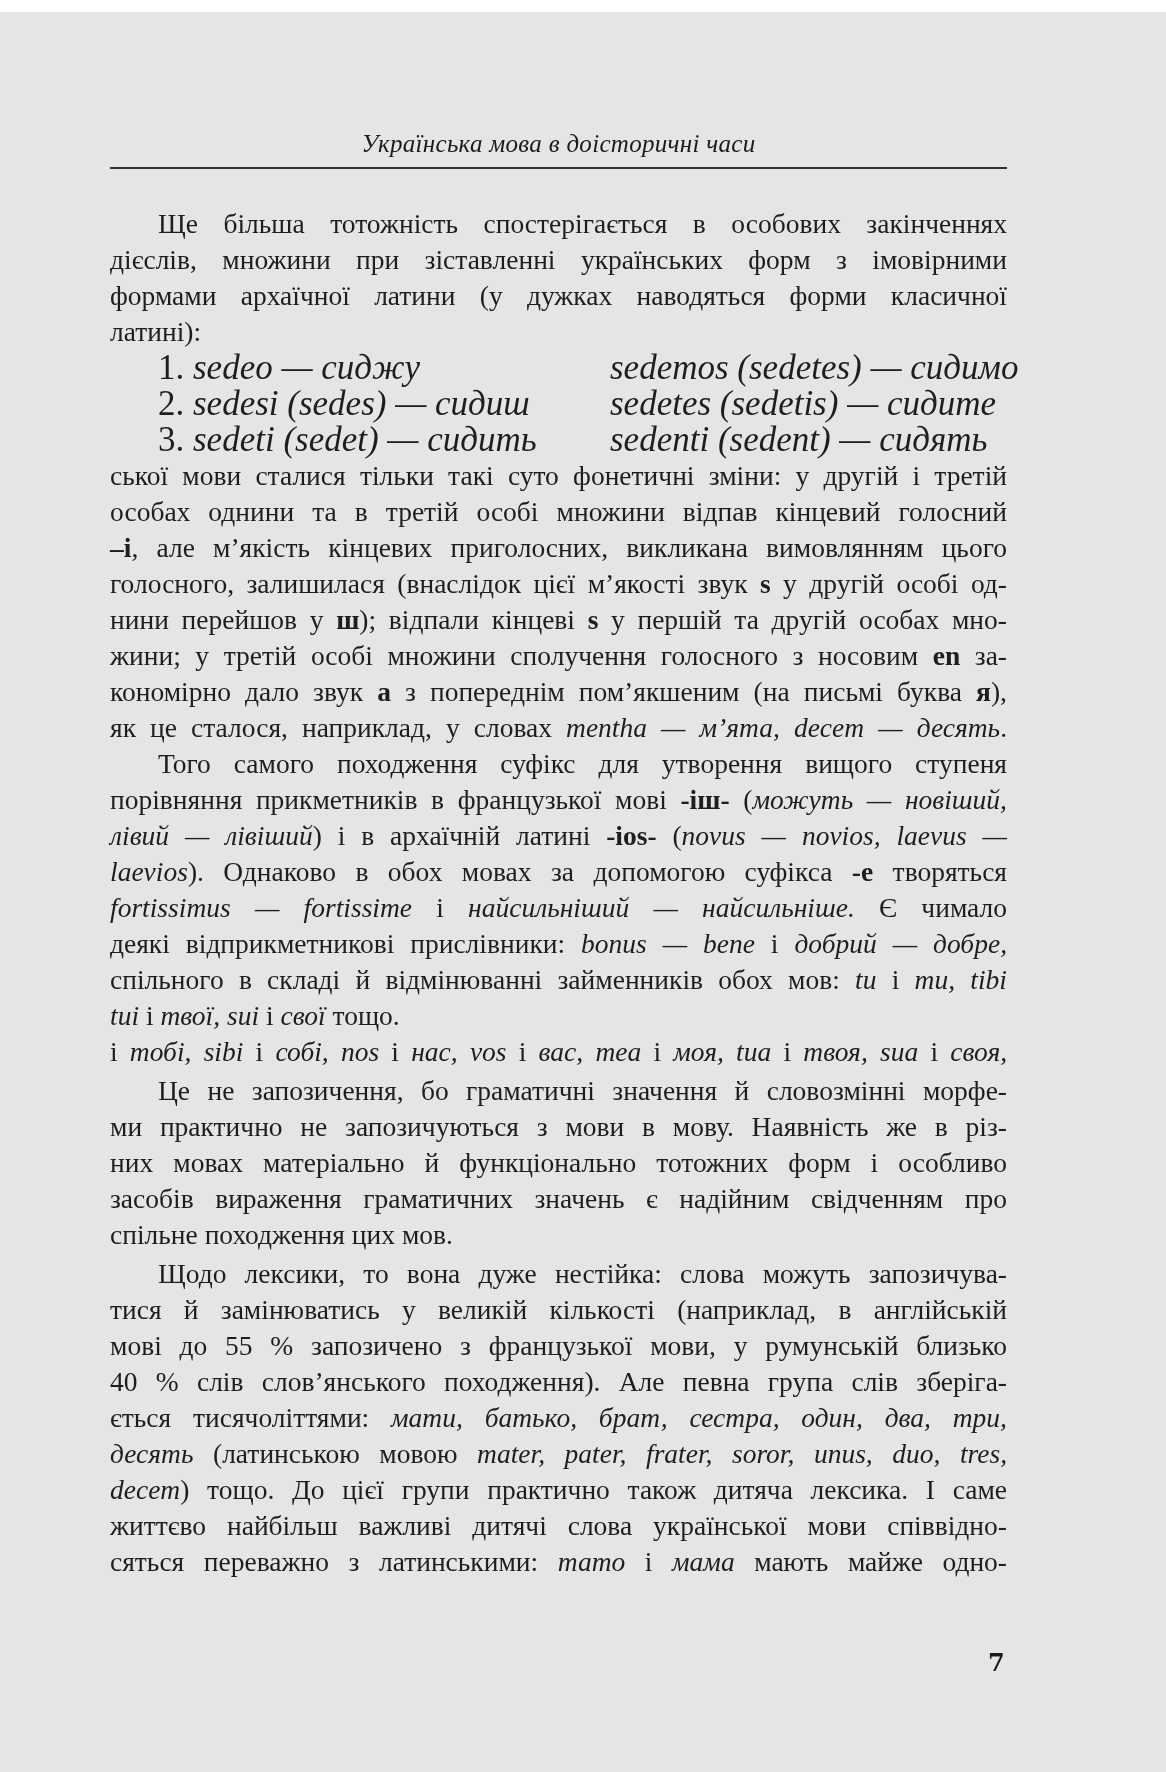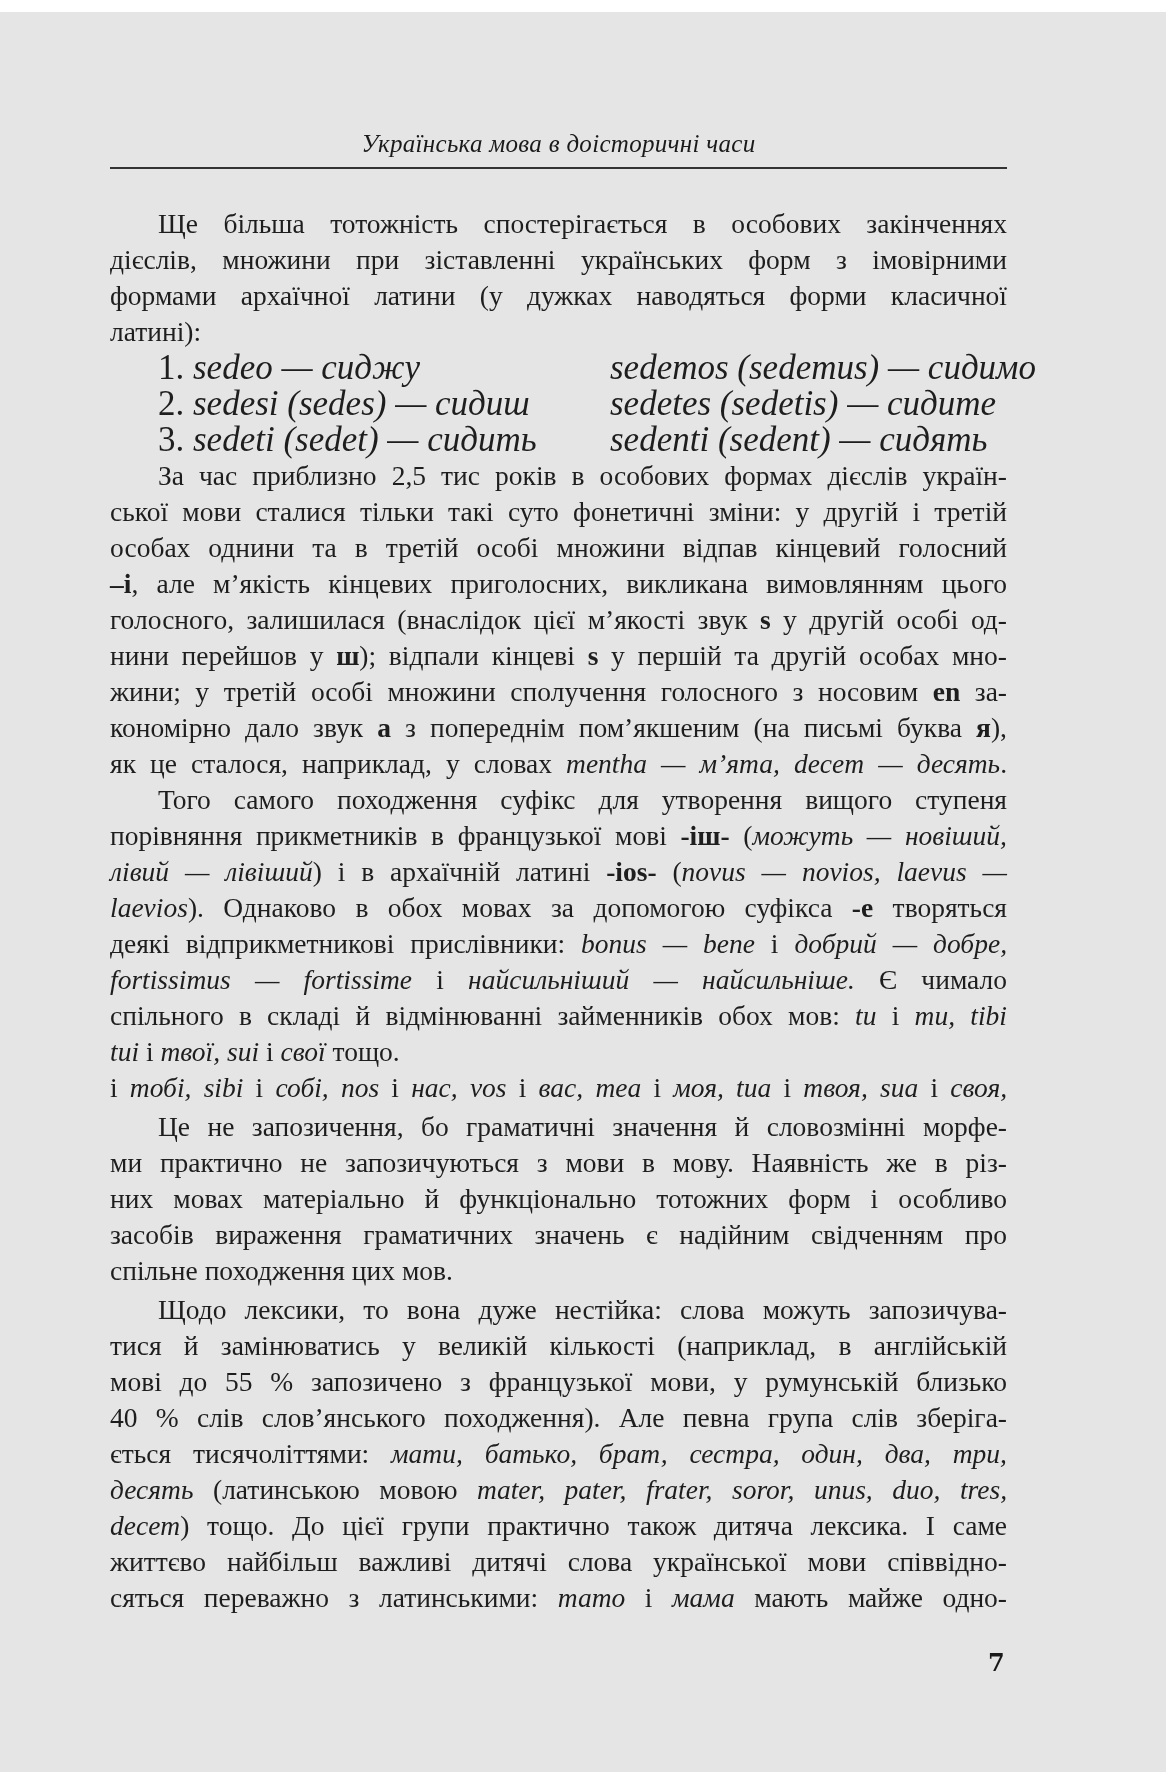--- a/index.html
+++ b/index.html
@@ -40,51 +40,50 @@
     <div>
       <span class="line indent">Ще більша тотожність спостерігається в особових закінченнях</span>
       <span class="line">дієслів, множини при зіставленні українських форм з імовірними</span>
       <span class="line">формами архаїчної латини (у дужках наводяться форми класичної</span>
       <span class="line last">латині):</span>
     </div>
 
     <div class="list">
       <div class="list-row" style="top:0">
         <span class="list-left"><span>1.</span> <span class="i">sedeo — сиджу</span></span>
-        <span class="list-right i">sedemos (sedemus) — сидимо</span>
+        <span class="list-right i">sedemos (sedetes) — сидимо</span>
       </div>
       <div class="list-row" style="top:36px">
         <span class="list-left"><span>2.</span> <span class="i">sedesi (sedes) — сидиш</span></span>
         <span class="list-right i">sedetes (sedetis) — сидите</span>
       </div>
       <div class="list-row" style="top:72px">
         <span class="list-left"><span>3.</span> <span class="i">sedeti (sedet) — сидить</span></span>
         <span class="list-right i">sedenti (sedent) — сидять</span>
       </div>
     </div>
 
     <div>
-      <span class="line indent">За час приблизно 2,5 тис років в особових формах дієслів україн-</span>
       <span class="line">ської мови сталися тільки такі суто фонетичні зміни: у другій і третій</span>
       <span class="line">особах однини та в третій особі множини відпав кінцевий голосний</span>
       <span class="line"><b>–і</b><span>, але м’якість кінцевих приголосних, викликана вимовлянням цього</span></span>
       <span class="line"><span>голосного, залишилася (внаслідок цієї м’якості звук </span><b>s</b><span> у другій особі од-</span></span>
       <span class="line"><span>нини перейшов у </span><b>ш</b><span>); відпали кінцеві </span><b>s</b><span> у першій та другій особах мно-</span></span>
       <span class="line"><span>жини; у третій особі множини сполучення голосного з носовим </span><b>en</b><span> за-</span></span>
       <span class="line"><span>кономірно дало звук </span><b>а</b><span> з попереднім пом’якшеним (на письмі буква </span><b>я</b><span>),</span></span>
       <span class="line"><span>як це сталося, наприклад, у словах </span><span class="i">mentha — м’ята, decem — десять</span><span>.</span></span>
     </div>
 
     <div>
       <span class="line indent">Того самого походження суфікс для утворення вищого ступеня</span>
       <span class="line"><span>порівняння прикметників в французької мові </span><b>-іш-</b><span> (</span><span class="i">можуть — новіший,</span></span>
       <span class="line"><span class="i">лівий — лівіший</span><span>) і в архаїчній латині </span><b>-ios-</b><span> (</span><span class="i">novus — novios, laevus —</span></span>
       <span class="line"><span class="i">laevios</span><span>). Однаково в обох мовах за допомогою суфікса </span><b>-е</b><span> творяться</span></span>
+      <span class="line"><span class="i">fortissimus — fortissime</span><span> і </span><span class="i">найсильніший — найсильніше.</span><span> Є чимало</span></span>
       <span class="line"><span>деякі відприкметникові прислівники: </span><span class="i">bonus — bene</span><span> і </span><span class="i">добрий — добре,</span></span>
-      <span class="line"><span class="i">fortissimus — fortissime</span><span> і </span><span class="i">найсильніший — найсильніше.</span><span> Є чимало</span></span>
       <span class="line"><span>спільного в складі й відмінюванні займенників обох мов: </span><span class="i">tu</span><span> і </span><span class="i">ти, tibi</span></span>
       <span class="line last"><span class="i">tui</span><span> і </span><span class="i">твої, sui</span><span> і </span><span class="i">свої</span><span> тощо.</span></span>
       <span class="line">
         <span>і </span><span class="i">тобі, sibi</span><span> і </span><span class="i">собі, nos</span><span> і </span><span class="i">нас, vos</span><span> і </span><span class="i">вас, mea</span><span> і </span><span class="i">моя, tua</span><span> і </span><span class="i">твоя, sua</span><span> і </span><span class="i">своя,</span>
       </span>
     </div>
 
     <div class="para-gap"></div>
 
     <div>

